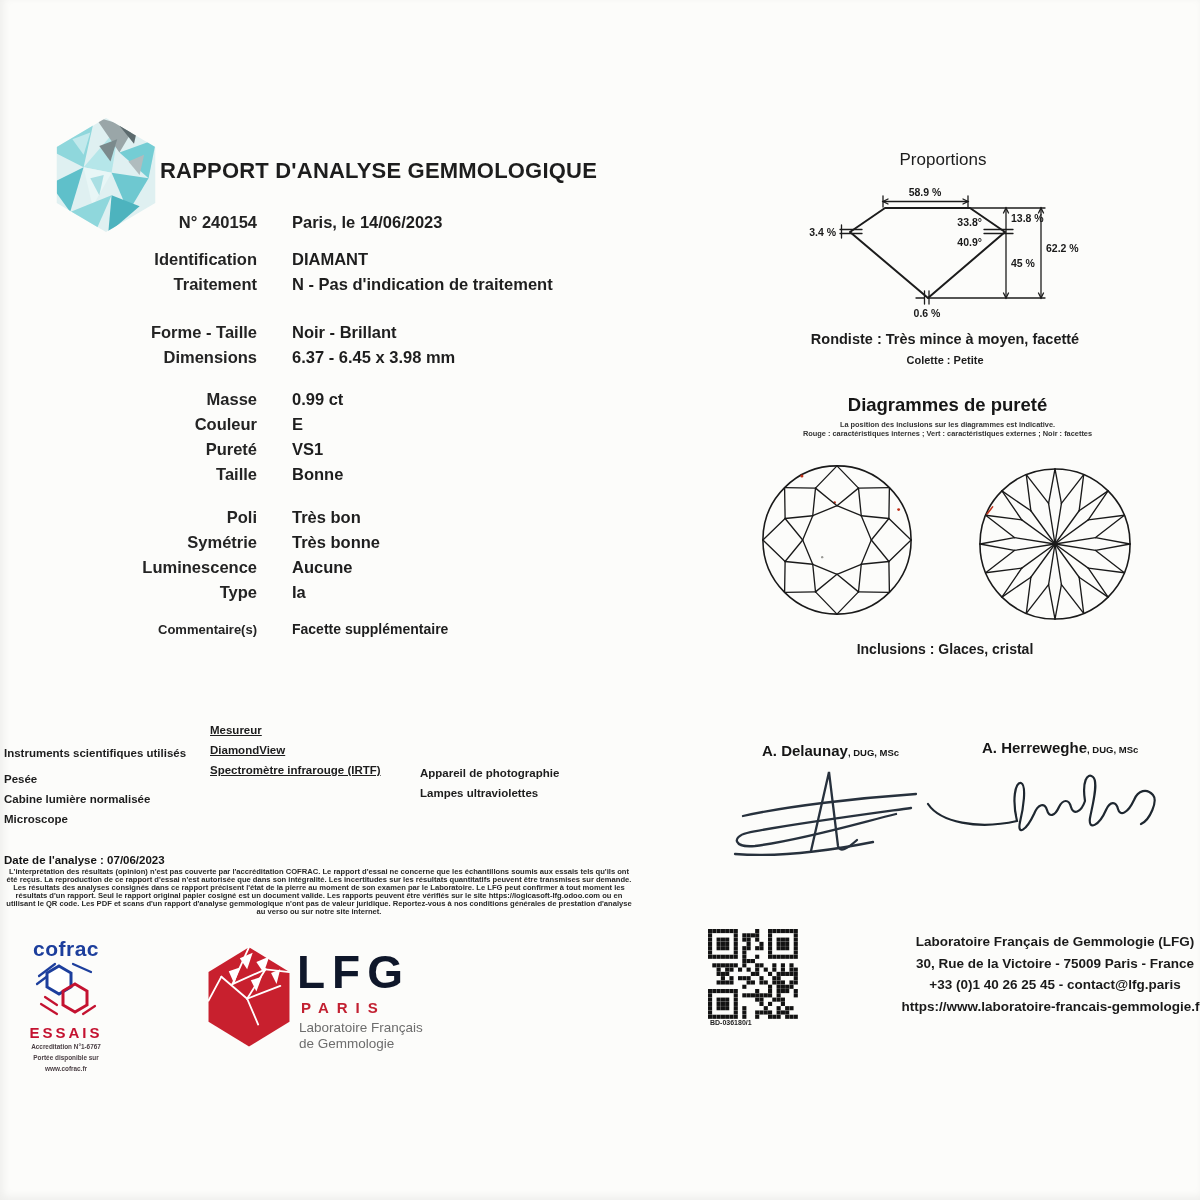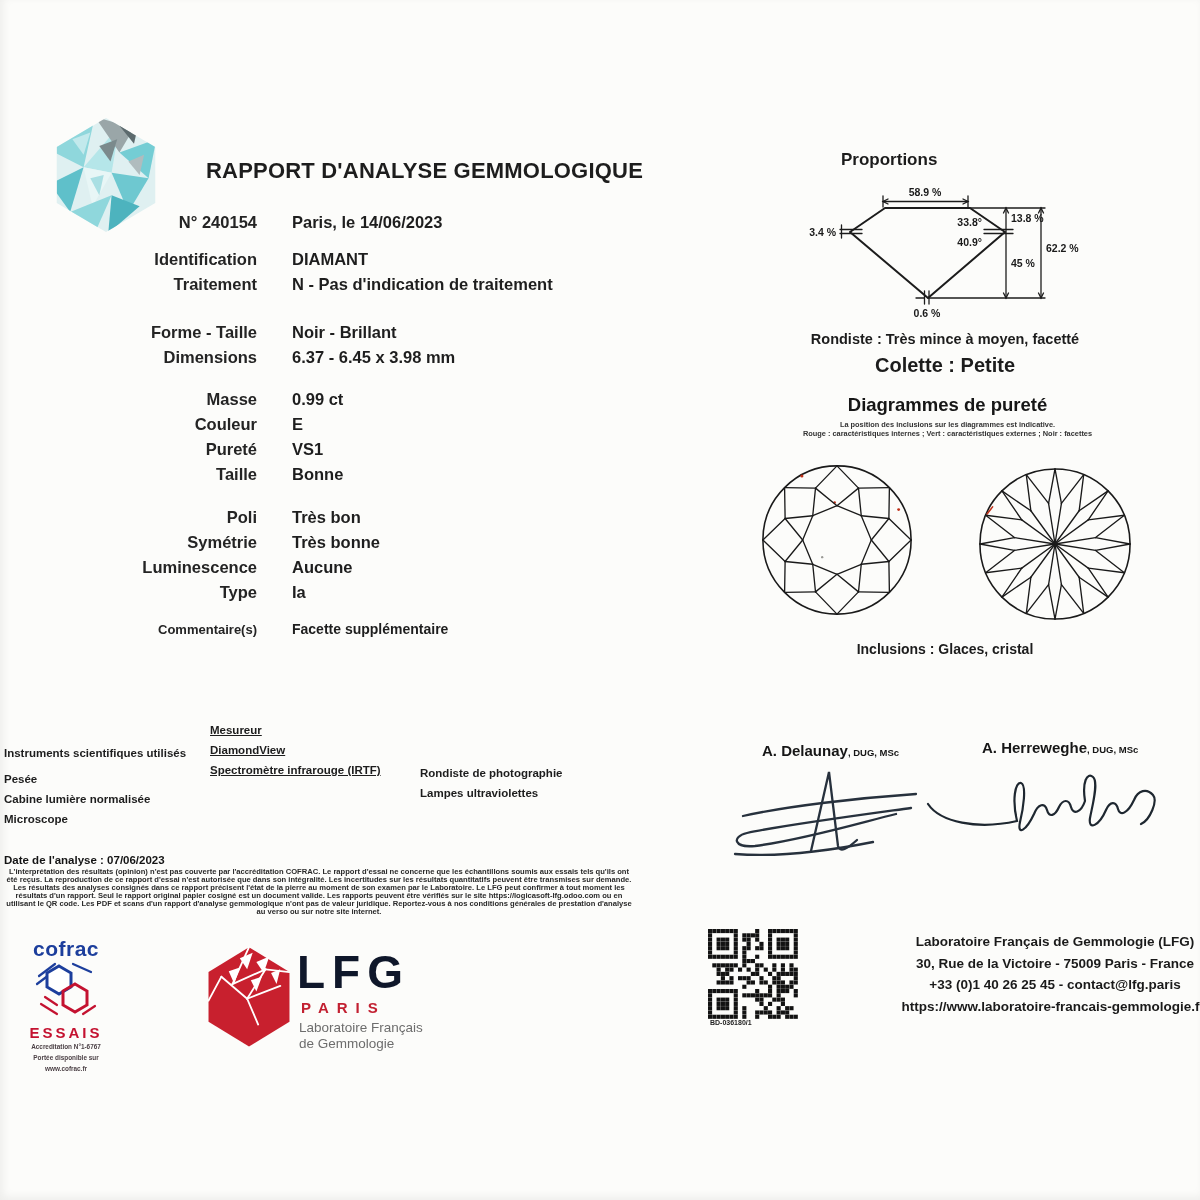--- a/index.html
+++ b/index.html
@@ -1,34 +1,34 @@
 <!DOCTYPE html>
 <html><head>
 <meta charset="utf-8">
 <style>
   html,body{margin:0;padding:0;background:#e9e9e6;}
   .page{position:relative;width:1200px;height:1200px;background:#fcfcfa;margin:0 auto;
         font-family:"Liberation Sans", sans-serif;color:#222;overflow:hidden;
         box-shadow:inset 3px -3px 8px rgba(0,0,0,0.06);}
   .abs{position:absolute;}
   
-  .doc-title{left:160px;top:158px;font-size:22px;font-weight:bold;color:#1d1d1d;letter-spacing:.2px;margin-left:46px;}
+  .doc-title{left:160px;top:158px;font-size:22px;font-weight:bold;color:#1d1d1d;letter-spacing:.2px;}
   
   .details{left:60px;top:210px;width:580px;}
   .row{display:flex;line-height:25px;}
   .row .lbl{width:197px;text-align:right;font-weight:bold;font-size:16.5px;color:#242424;}
   .row .val{margin-left:35px;font-weight:bold;font-size:16.5px;color:#1e1e1e;white-space:nowrap;}
   .mt12{margin-top:12px}.mt23{margin-top:23px}.mt17{margin-top:17px}.mt18{margin-top:18px}
   .row.comment .lbl{font-size:13px;}
   .row.comment .val{font-size:14px;}
   
-  .prop-title{left:841px;top:150px;width:290px;text-align:left;font-size:17px;font-weight:bold;color:#1c1c1c;}
+  .prop-title{left:798px;top:150px;width:290px;text-align:center;font-size:17px;font-weight:normal;color:#1c1c1c;}
   .prop-svg{left:798px;top:183px;}
   .rondiste{left:770px;top:331px;width:350px;text-align:center;font-weight:bold;font-size:14.5px;color:#1c1c1c;}
-  .colette{left:770px;top:354px;width:350px;text-align:center;font-weight:bold;font-size:20px;color:#1c1c1c;}
+  .colette{left:770px;top:354px;width:350px;text-align:center;font-weight:bold;font-size:11px;color:#1c1c1c;}
   .purity-title{left:770px;top:394px;width:355px;text-align:center;font-size:18.5px;font-weight:bold;color:#161616;}
   .purity-note1{left:770px;top:420px;width:355px;text-align:center;font-size:7.4px;font-weight:bold;color:#333;}
   .purity-note2{left:770px;top:429px;width:355px;text-align:center;font-size:7.4px;font-weight:bold;color:#333;}
   .crown-svg{left:759px;top:462px;}
   .pavilion-svg{left:976px;top:465px;}
   .inclusions{left:770px;top:641px;width:350px;text-align:center;font-weight:bold;font-size:14px;color:#1c1c1c;}
   .sig-name{font-weight:bold;font-size:15px;color:#161616;white-space:nowrap;}
   .sig-name .suffix{font-size:9.5px;font-weight:bold;}
   .sig1-name{left:762px;top:742px;}
   .sig2-name{left:982px;top:739px;}
@@ -324,21 +324,21 @@
     <div>Pesée</div>
     <div>Cabine lumière normalisée</div>
     <div>Microscope</div>
   </div>
   <div class="abs instr-col instr-c2">
     <div>Mesureur</div>
     <div>DiamondView</div>
     <div>Spectromètre infrarouge (IRTF)</div>
   </div>
   <div class="abs instr-col instr-c3">
-    <div>Rondiste de photographie</div>
+    <div>Appareil de photographie</div>
     <div>Lampes ultraviolettes</div>
   </div>
 
   <div class="abs analysis-date">Date de l'analyse : 07/06/2023</div>
   <div class="abs disclaimer">L'interprétation des résultats (opinion) n'est pas couverte par l'accréditation COFRAC. Le rapport d'essai ne concerne que les échantillons soumis aux essais tels qu'ils ont été reçus. La reproduction de ce rapport d'essai n'est autorisée que dans son intégralité. Les incertitudes sur les résultats quantitatifs peuvent être transmises sur demande. Les résultats des analyses consignés dans ce rapport précisent l'état de la pierre au moment de son examen par le Laboratoire. Le LFG peut confirmer à tout moment les résultats d'un rapport. Seul le rapport original papier cosigné est un document valide. Les rapports peuvent être vérifiés sur le site https://logicasoft-lfg.odoo.com ou en utilisant le QR code. Les PDF et scans d'un rapport d'analyse gemmologique n'ont pas de valeur juridique. Reportez-vous à nos conditions générales de prestation d'analyse au verso ou sur notre site internet.</div>
 
   <div class="abs cofrac">
     <span class="cofrac-name">cofrac</span>
     <svg width="62" height="58" viewBox="0 0 62 58">
       <g stroke="#1c3e9c" stroke-width="2.2" fill="none" stroke-linecap="round">

